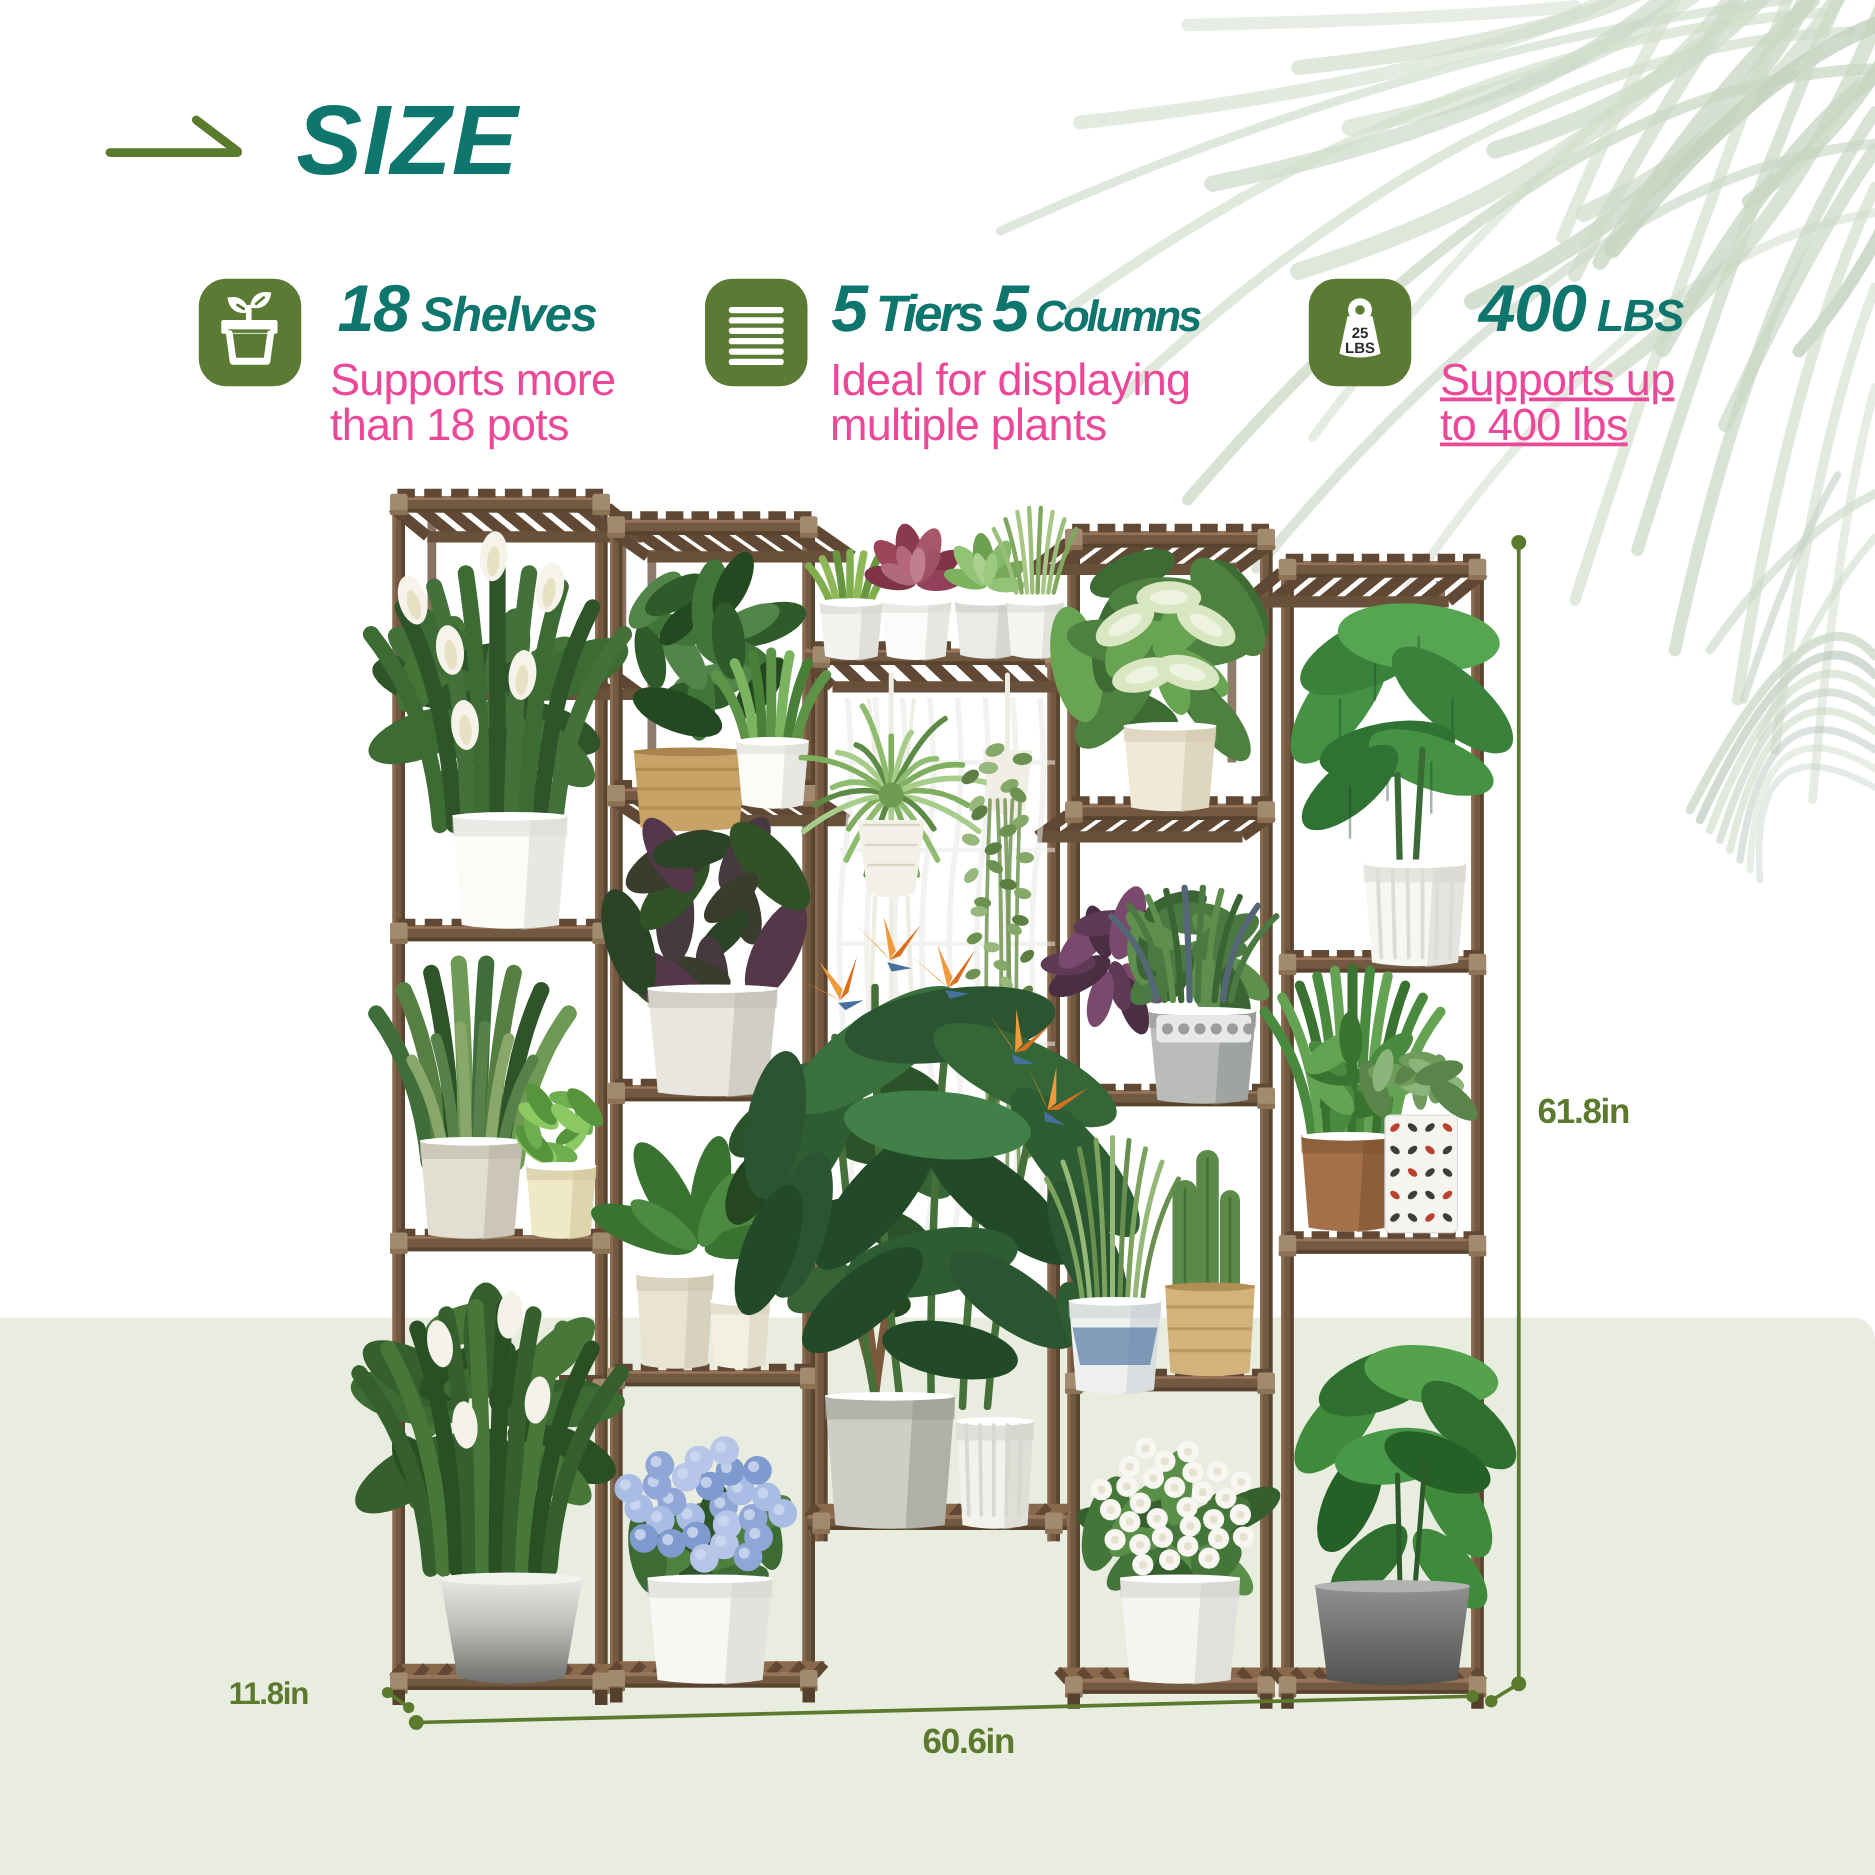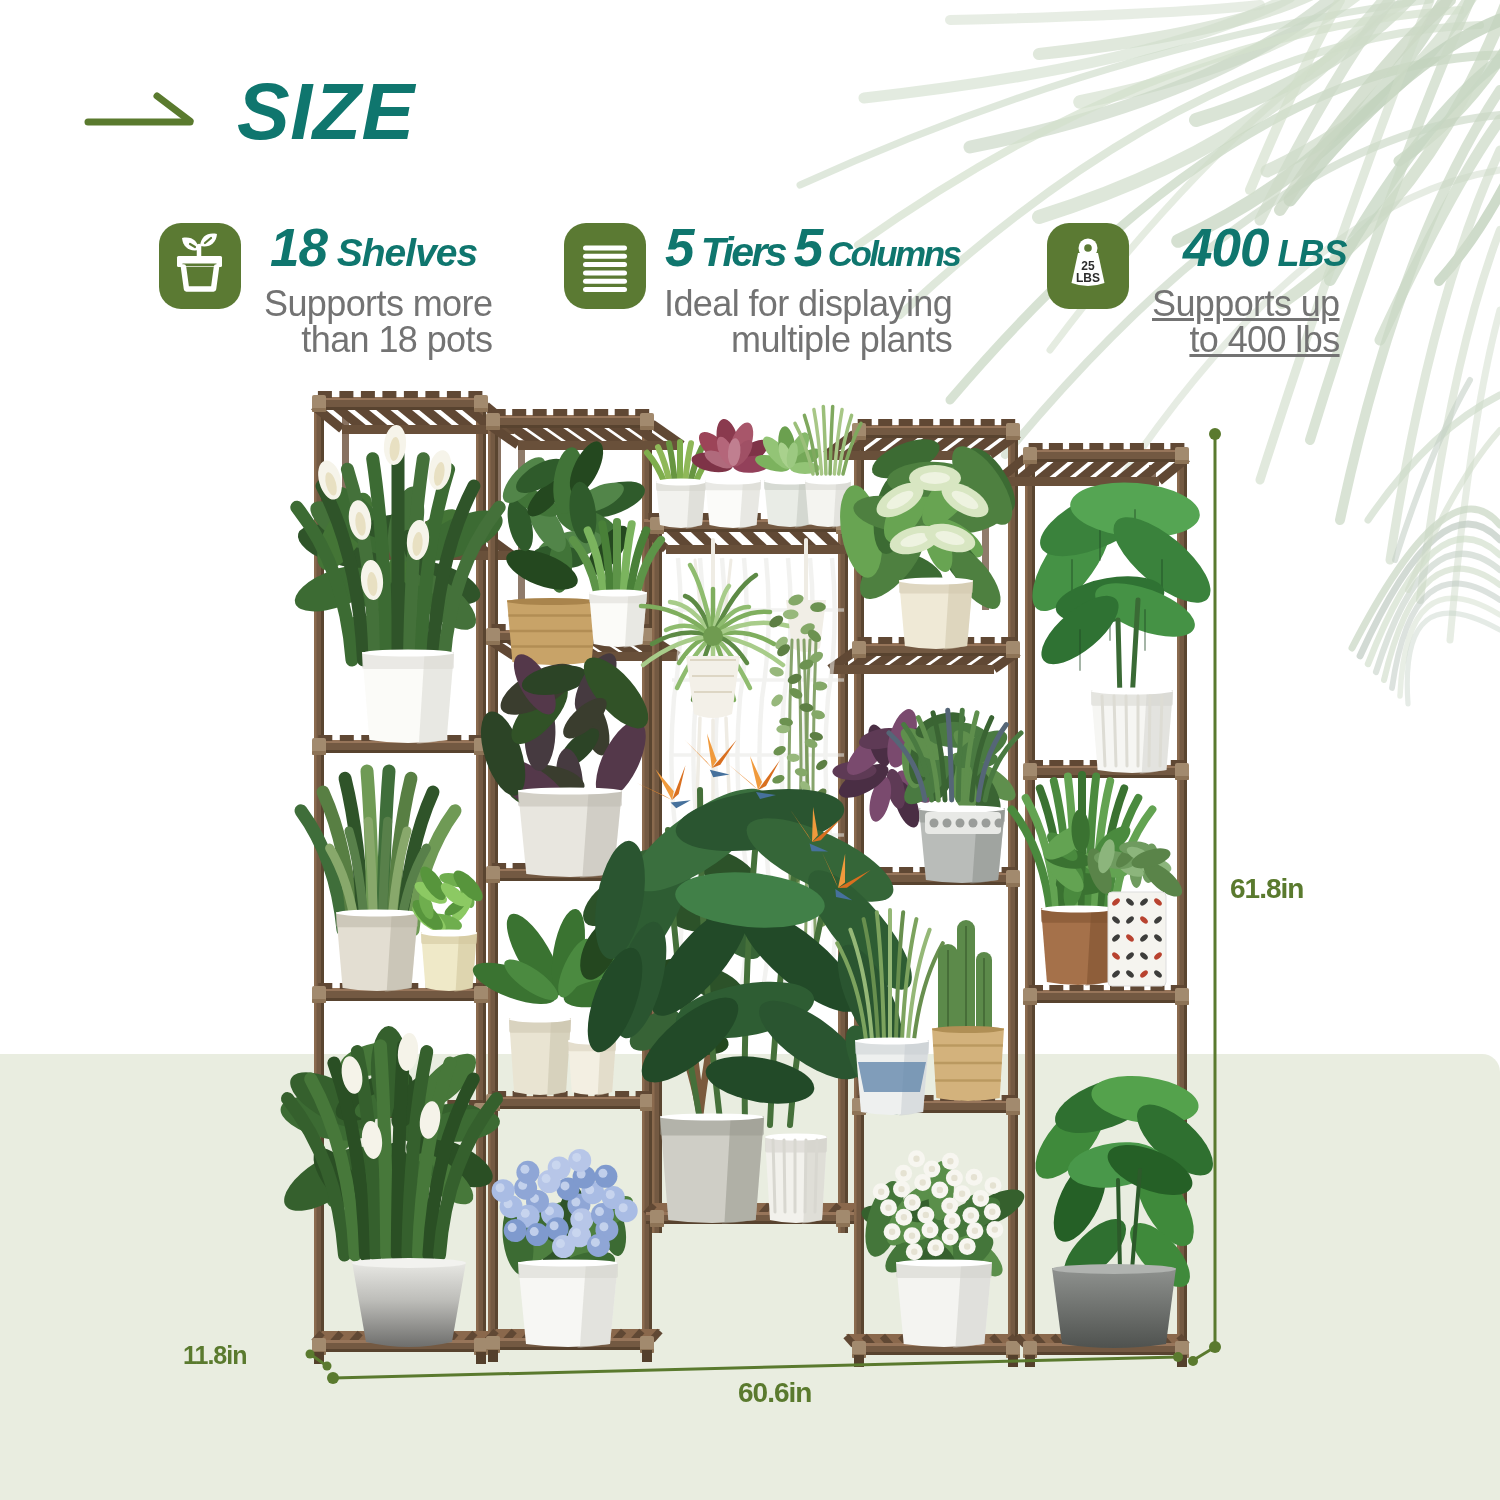--- a/index.html
+++ b/index.html
@@ -1,16 +1,16 @@
 <!DOCTYPE html>
 <html><head><meta charset="utf-8"><style>
 html,body{margin:0;padding:0;width:1500px;height:1500px;background:#ffffff;font-family:"Liberation Sans", sans-serif;overflow:hidden;}
 .abs{position:absolute;}
 .gtitle{color:#0f766e;font-style:italic;font-weight:bold;letter-spacing:-1px;white-space:nowrap;}
-.sub{color:#737373;font-size:36px;line-height:36px;letter-spacing:-0.6px;text-align:right;}
+.sub{color:#ec4899;font-size:36px;line-height:36px;letter-spacing:-0.6px;}
 .dim{color:#5a7a2e;font-weight:bold;font-size:28px;letter-spacing:-1px;}
 </style></head><body>
 
 <div class="abs" style="left:0;top:1054px;width:1500px;height:446px;background:#e9ede0;border-top-right-radius:18px;"></div>
 <svg class="abs" style="left:0;top:0" width="1500" height="1500" viewBox="0 0 1500 1500">
 
 <g stroke-linecap="round" fill="none">
 <path d="M 1590 -80 Q 1545 163 1439 281" stroke="#c6d5c1" stroke-width="10.0" opacity="0.85"></path>
 <path d="M 1560 -72 Q 1512 85 1399 161" stroke="#cbd9c5" stroke-width="11.1" opacity="0.82"></path>
 <path d="M 1530 -65 Q 1455 183 1282 303" stroke="#cfdcc9" stroke-width="12.2" opacity="0.80"></path>

